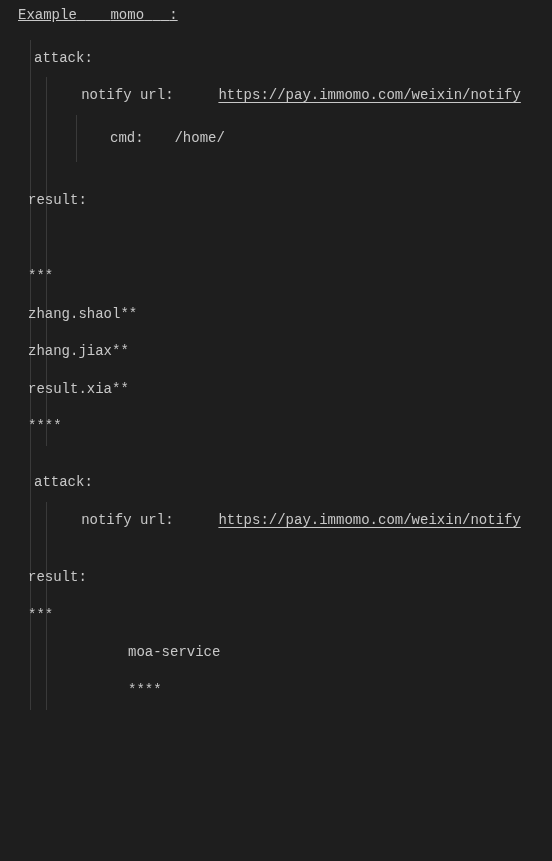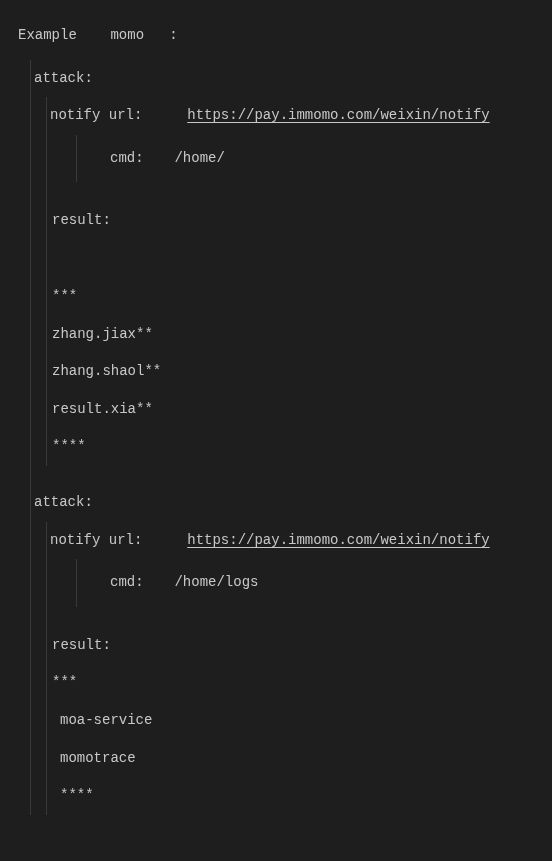--- a/index.html
+++ b/index.html
@@ -11,21 +11,22 @@
     background-color: #1e1e1e;
     color: #c8c8c8;
     font-family: 'Consolas', 'Monaco', 'Courier New', monospace;
     font-size: 14px;
     width: 552px;
     height: 861px;
     padding: 0;
     line-height: 1.4;
   }
   .title-line {
-    padding: 26px 0 14px 18px;
+    padding: 6px 0 14px 18px;
+    text-decoration: underline;
   }
   .gap-url { display: inline-block; width: 28px; }
   .gap-cmd { display: inline-block; width: 14px; }
   .link {
     color: #c8c8c8;
     text-decoration: underline;
     text-underline-offset: 3px;
   }
   .spacer-small { height: 18px; }
   .spacer-med { height: 20px; }
@@ -42,33 +43,35 @@
   .g1 { left: 30px; }
   .g2 { left: 46px; }
   .g3 { left: 76px; }
   .attack-row {
     padding: 9px 12px 9px 34px;
     position: relative;
   }
   .notify-row {
     padding: 9px 0 9px 50px;
     position: relative;
+    text-align: center;
   }
   .cmd-row {
     padding: 14px 0 14px 110px;
     position: relative;
   }
   .inner-row {
-    padding: 9px 0 9px 52px;
+    padding: 9px 0 9px 28px;
     position: relative;
     font-family: Liberation Mono, monospace;
   }
   .inner-row2 {
-    padding: 9px 0 9px 60px;
+    padding: 9px 0 9px 92px;
     position: relative;
+    margin-left: 36px;
   }
 </style>
 </head>
 <body>
 
 <div class="title-line">
   <span>Example</span>
   <span>&nbsp;&nbsp;</span>
   <span>momo</span>
   <span>&nbsp;</span>
@@ -101,53 +104,44 @@
     <div class="spacer-med"></div>
 
     <div class="inner-row">
       <span>result:</span>
     </div>
 
     <div class="spacer-med"></div>
     <div class="spacer-small"></div>
 
     <div class="inner-row"><span>***</span></div>
+    <div class="inner-row"><span>zhang.shaol**</span></div>
     <div class="inner-row"><span>zhang.jiax**</span></div>
-    <div class="inner-row"><span>zhang.shaol**</span></div>
     <div class="inner-row"><span>result.xia**</span></div>
     <div class="inner-row"><span>****</span></div>
   </div>
 
   <div class="spacer-small"></div>
 
   <div class="attack-row">
     <span>attack:</span>
   </div>
 
   <div class="block">
     <div class="v-guide g2"></div>
     <div class="notify-row">
       <span>notify url:</span>
       <span class="gap-url"></span>
       <span class="link">https://pay.immomo.com/weixin/notify</span>
     </div>
 
-    <div class="block">
-      <div class="v-guide g3"></div>
-      <div class="cmd-row">
-        <span>cmd:</span>
-        <span class="gap-cmd"></span>
-        <span>/home/logs</span>
-      </div>
-    </div>
 
     <div class="spacer-med"></div>
 
     <div class="inner-row">
       <span>result:</span>
     </div>
 
     <div class="inner-row"><span>***</span></div>
     <div class="inner-row2"><span> moa-service</span></div>
-    <div class="inner-row2"><span> momotrace</span></div>
     <div class="inner-row2"><span> ****</span></div>
   </div>
 </div>
 
 </body></html>

